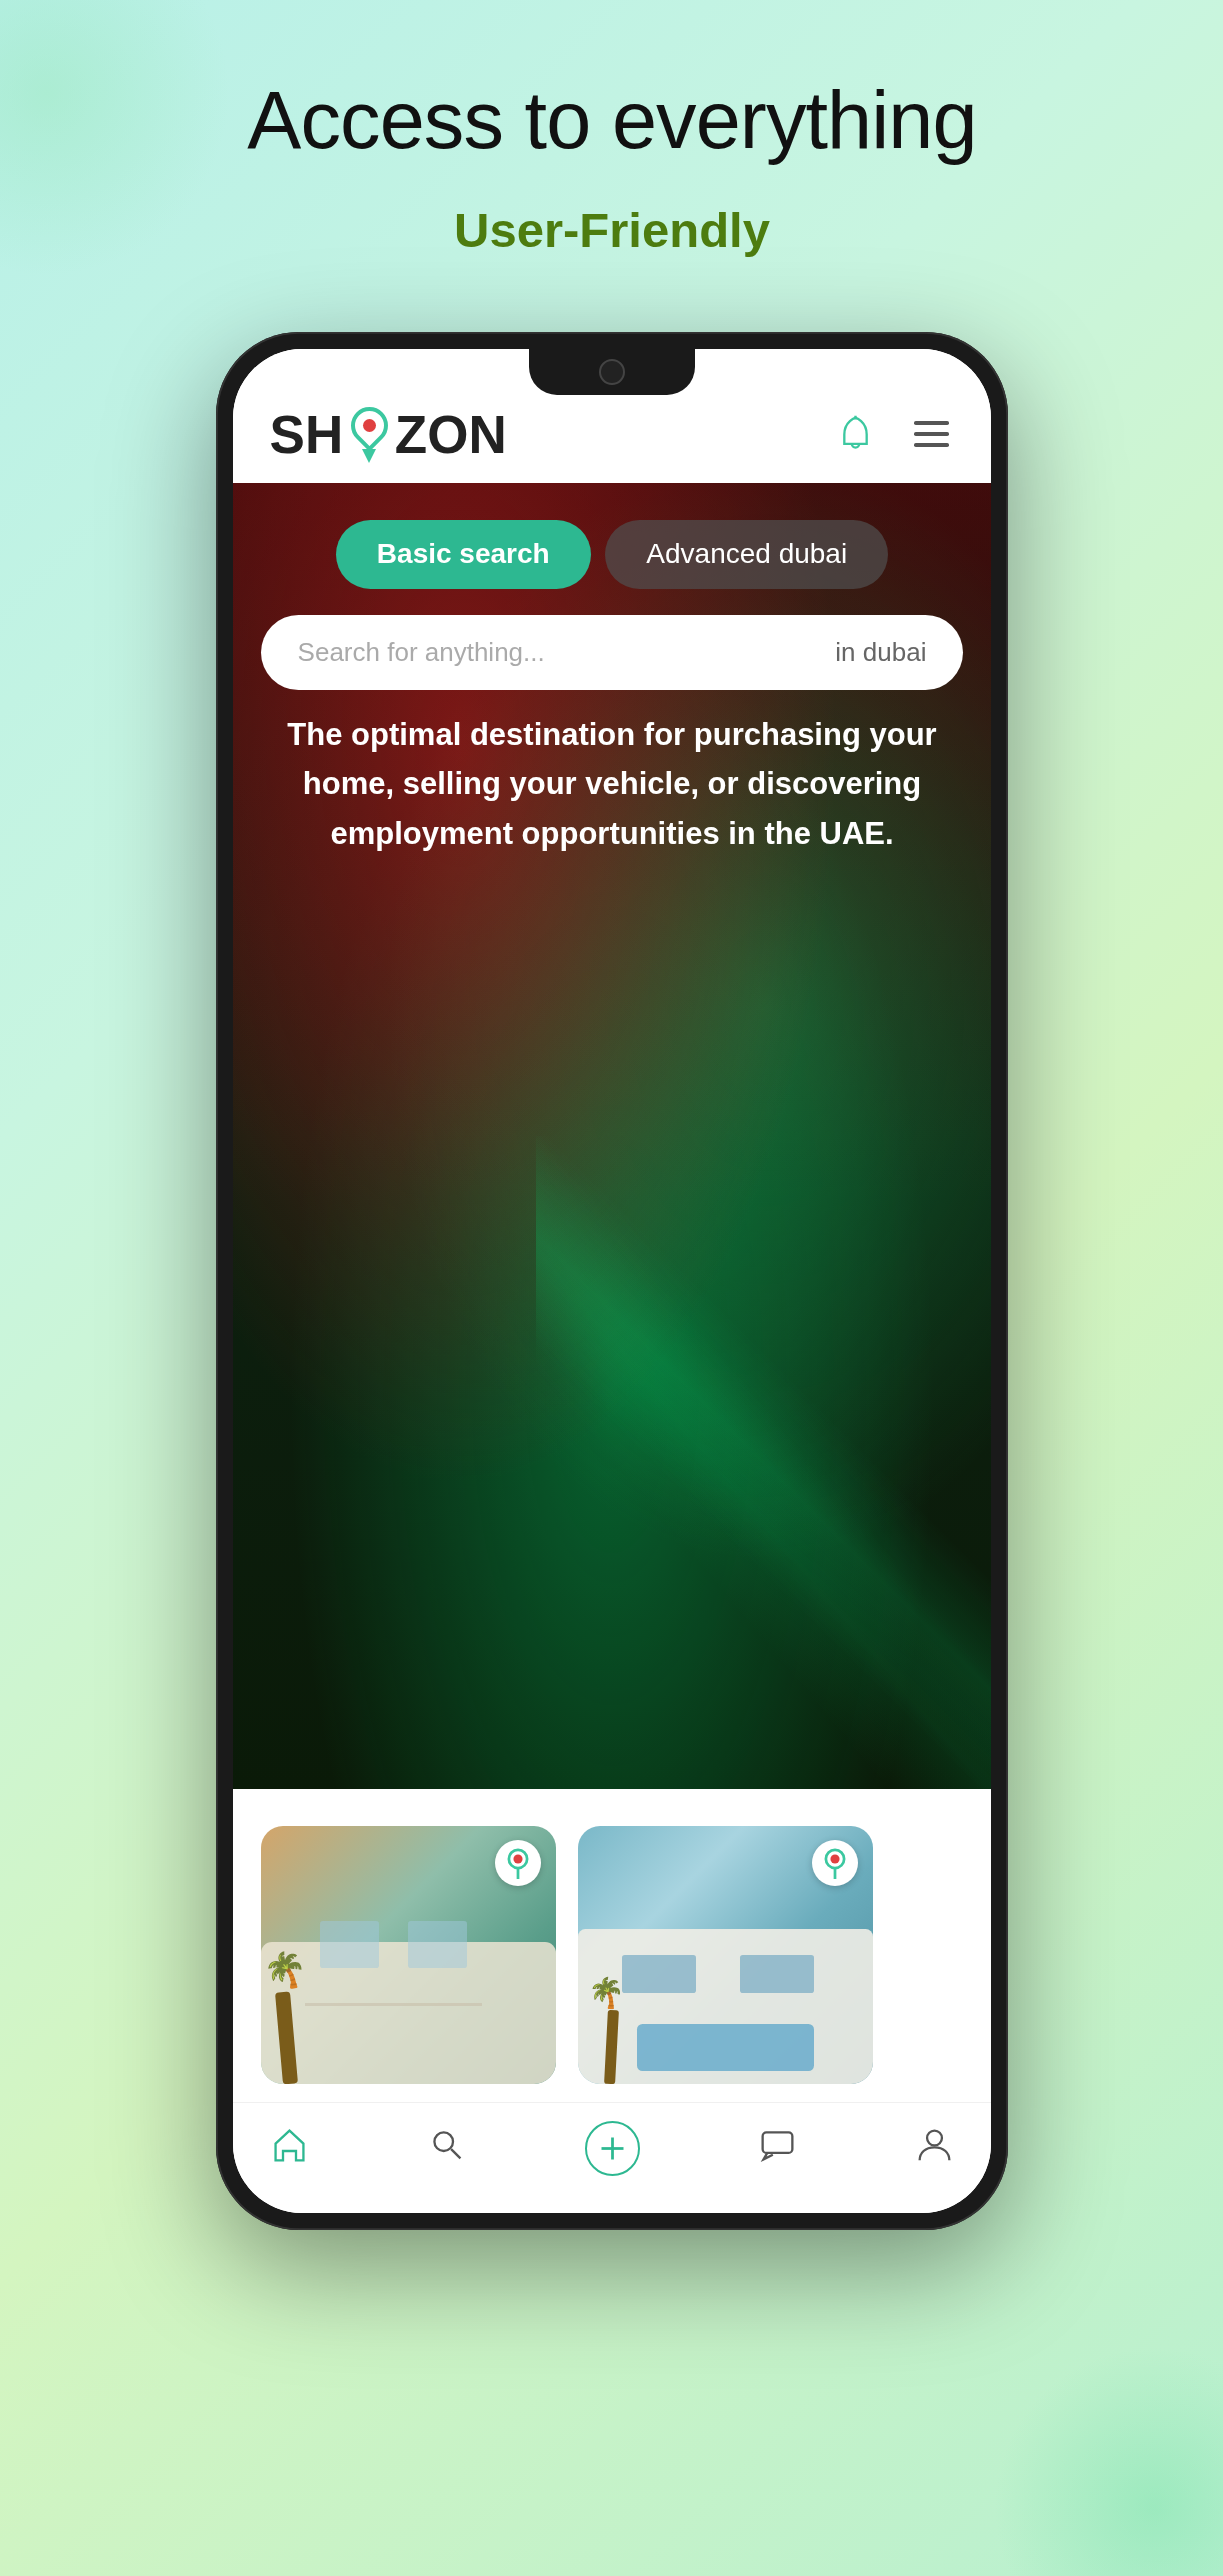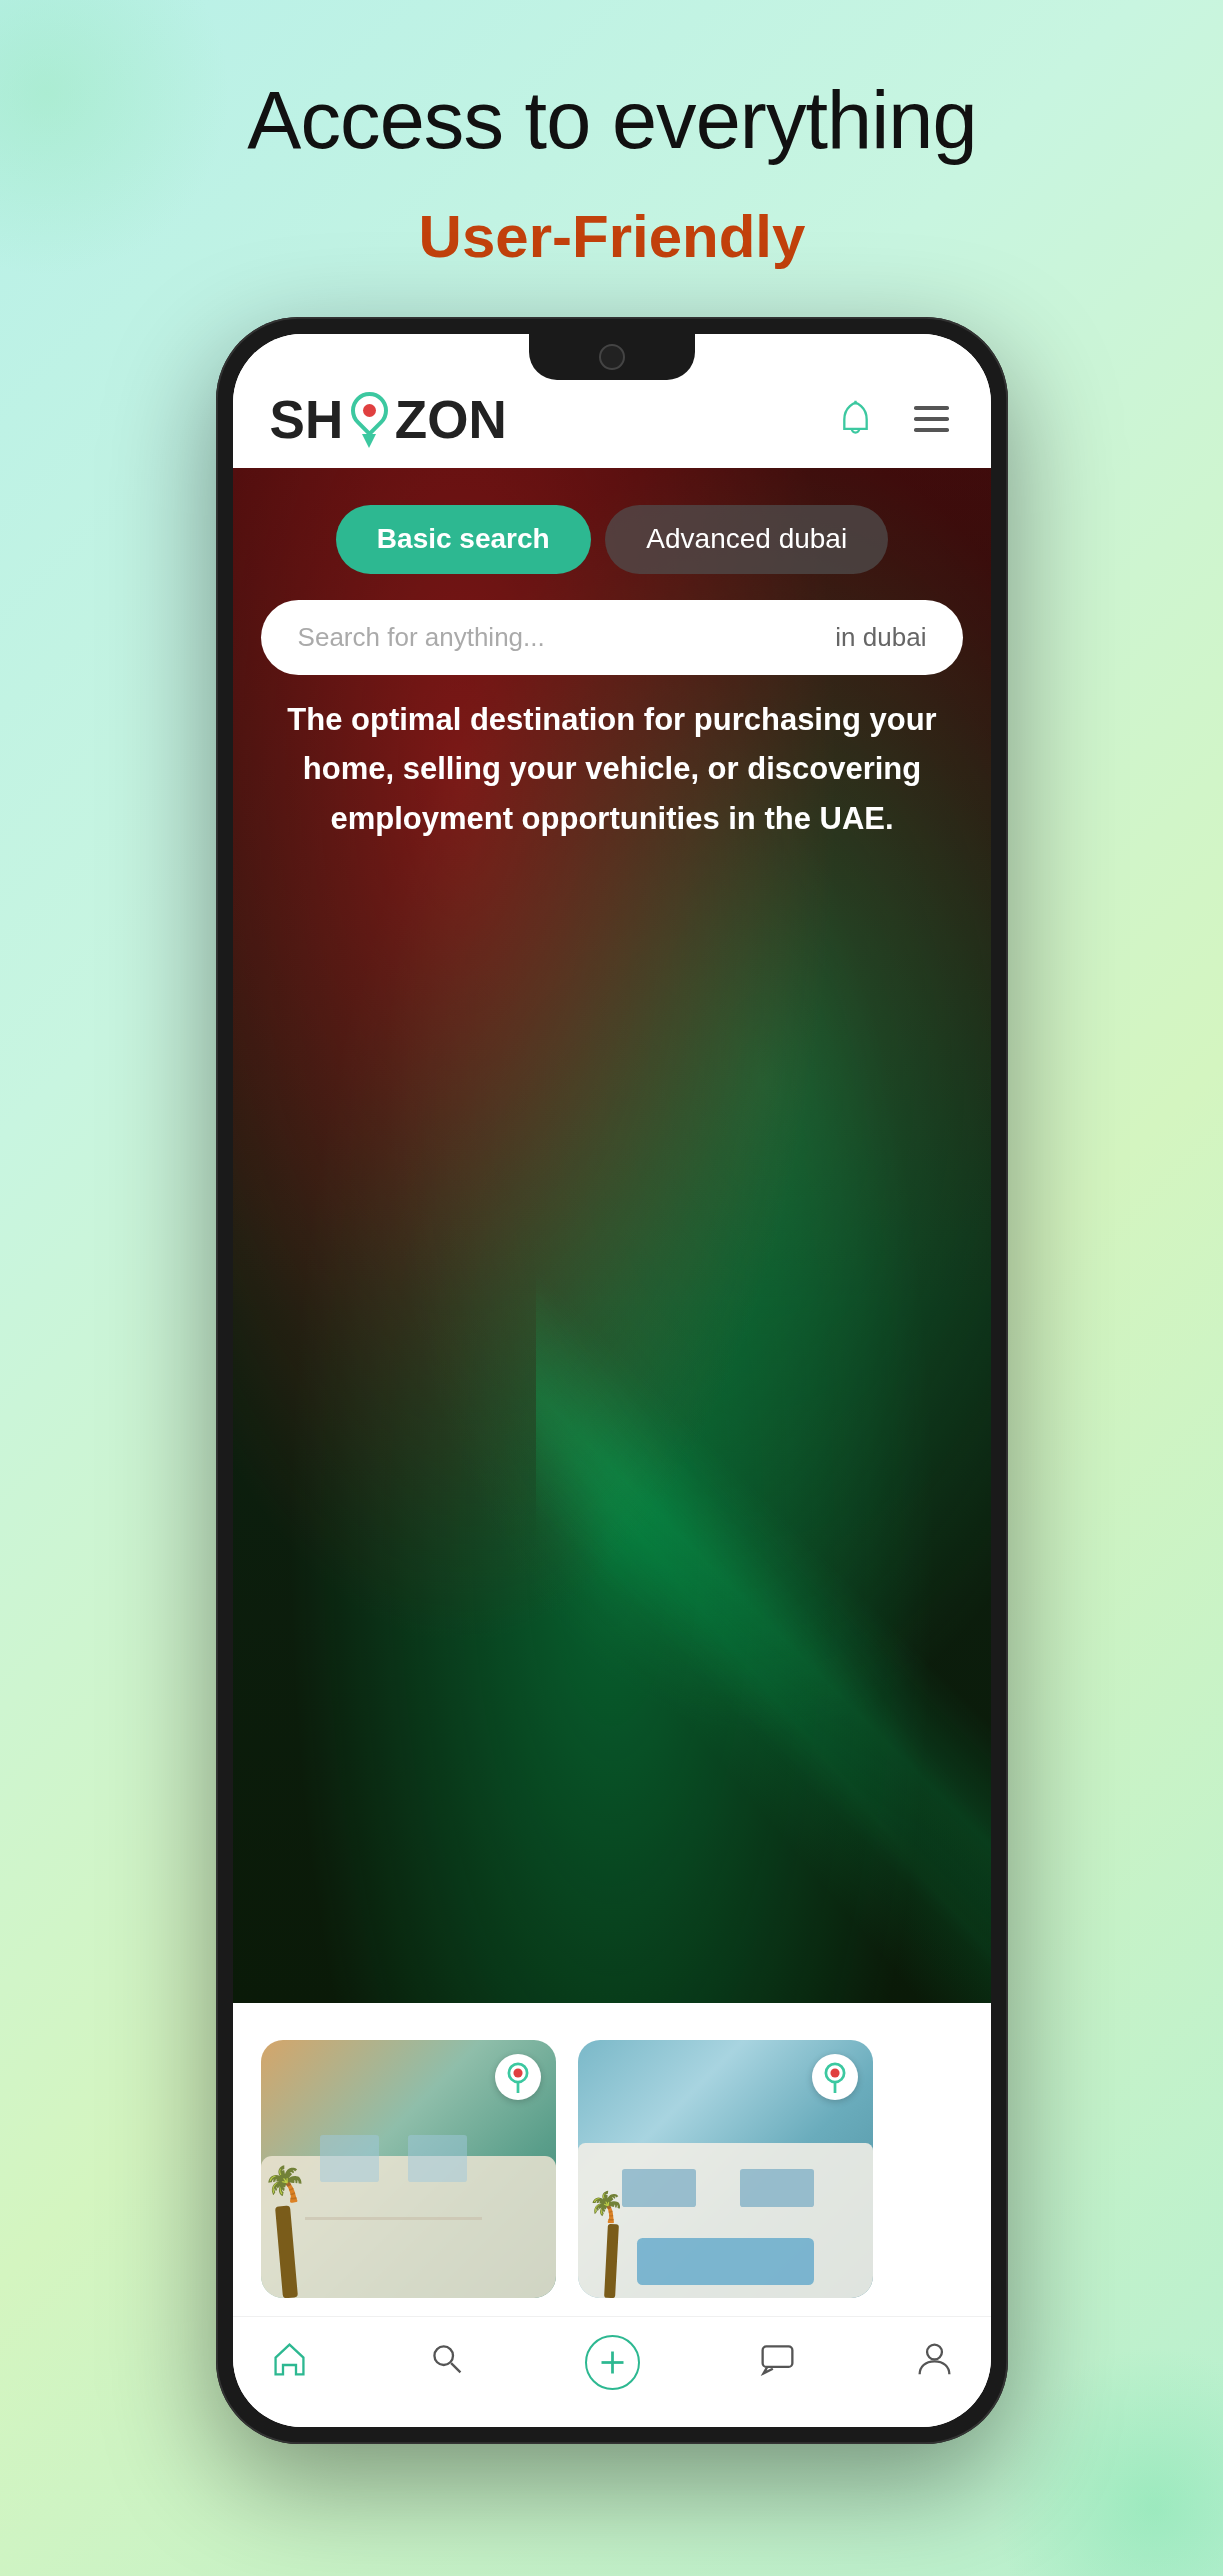--- a/index.html
+++ b/index.html
@@ -19,31 +19,31 @@
     .page-title {
       font-size: 81px;
       font-weight: 400;
       color: #111;
       text-align: center;
       margin-bottom: 35px;
       letter-spacing: -0.9px;
     }
 
     .page-subtitle {
-      font-size: 60px;
+      font-size: 49px;
       font-weight: 700;
-      color: #c2410c;
+      color: #4d7c0f;
       text-align: center;
-      margin-bottom: 46px;
+      margin-bottom: 74px;
     }
 
     
     .phone-wrapper {
       width: 792px;
-      height: 2127px;
+      height: 1898px;
       background: #1a1a1a;
       border-radius: 83px;
       padding: 16.6px;
       box-shadow: 0 37px 111px rgba(0,0,0,0.4), inset 0 0 0 1.8px #333;
       position: relative;
     }
 
     
     .phone-notch {
       position: absolute;

